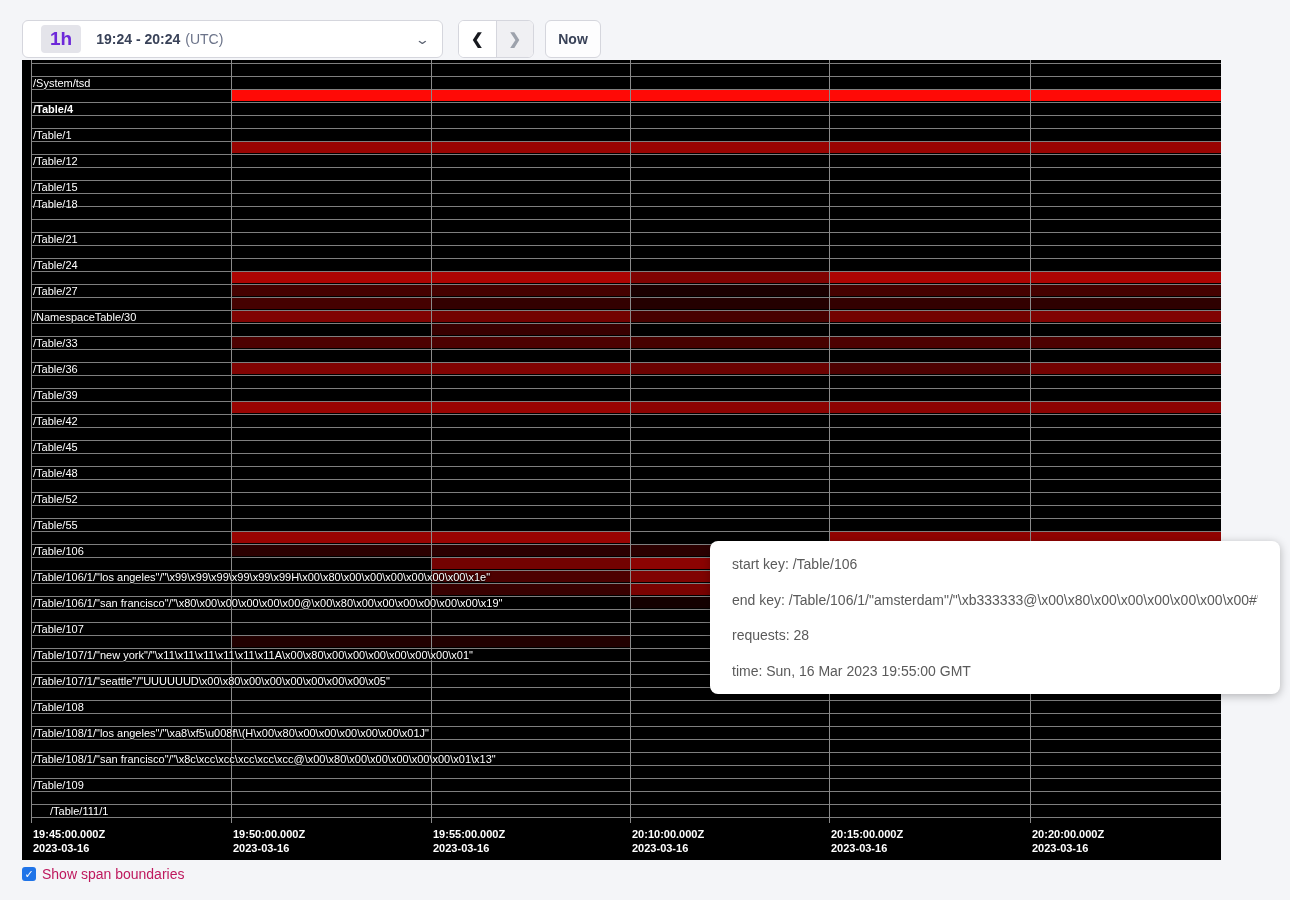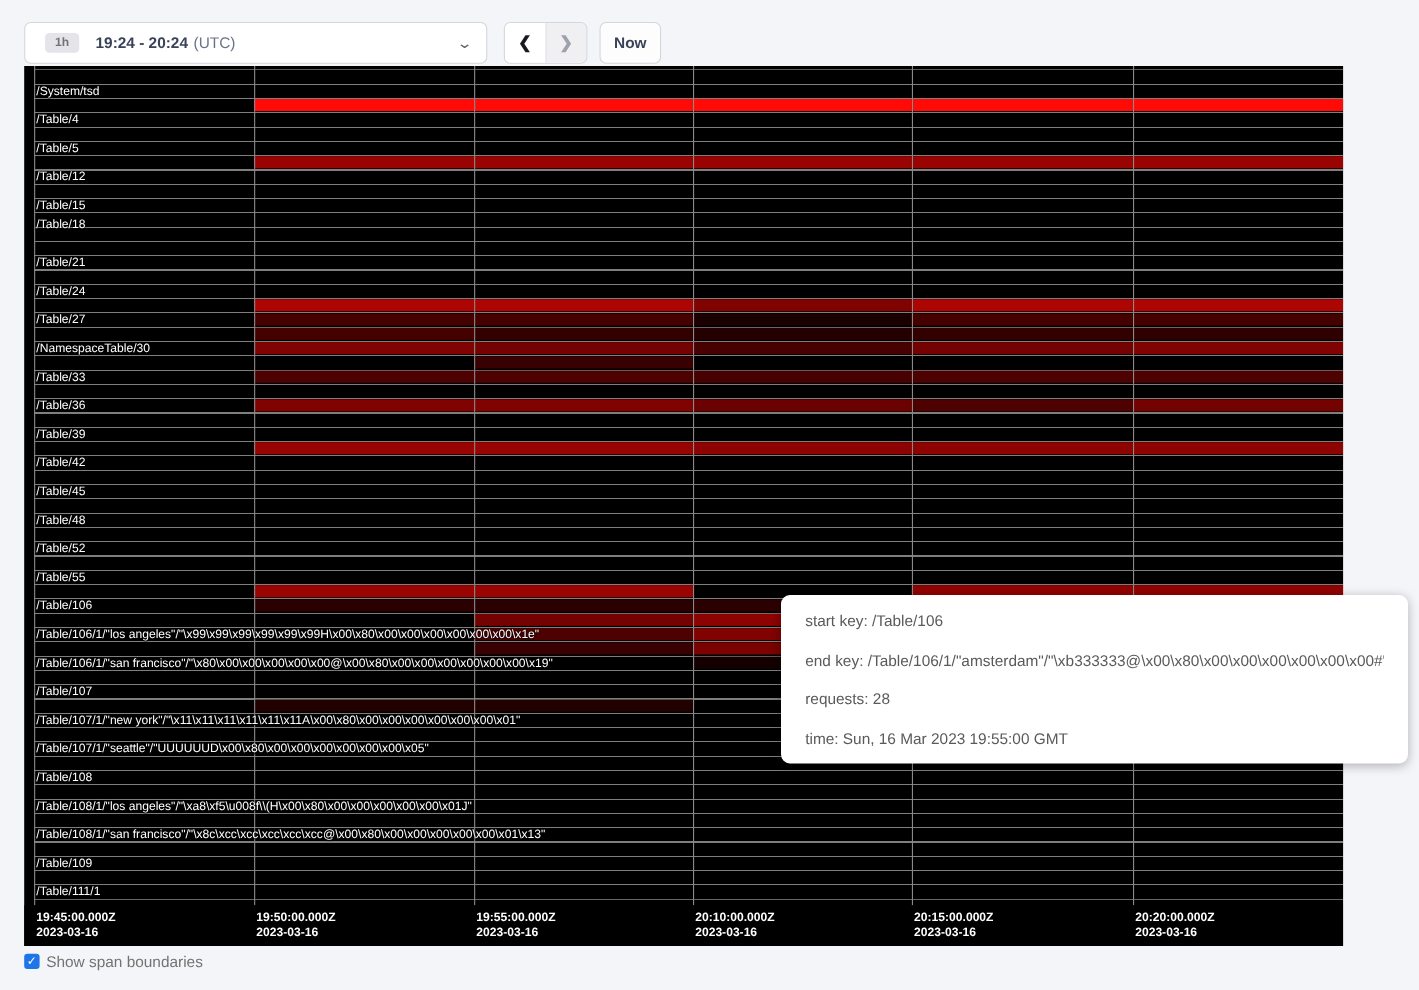--- a/index.html
+++ b/index.html
@@ -11,21 +11,21 @@
   
   .toolbar{position:absolute;left:0;top:0;width:1290px;height:60px;}
   .range-select{
     position:absolute;left:22px;top:20px;width:421px;height:38px;
     background:#ffffff;border:1px solid #d5d6dd;border-radius:6px;
     display:flex;align-items:center;box-sizing:border-box;padding:0 14px 0 18px;
     cursor:pointer;
   }
   .range-badge{
     background:#e4e4ea;border-radius:4px;padding:3px 9px;
-    font-size:11px;font-weight:bold;color:#737373;
+    font-size:19px;font-weight:bold;color:#6d28d9;
   }
   .range-text{margin-left:15px;font-size:14px;font-weight:bold;color:#394258;}
   .range-suffix{margin-left:5px;font-size:14px;color:#6b7389;}
   .range-chevron{margin-left:auto;color:#5b6271;font-size:13px;transform:scaleX(1.4);}
   .nav-group{
     position:absolute;left:458px;top:20px;width:76px;height:38px;
     border:1px solid #d5d6dd;border-radius:6px;background:#ffffff;
     display:flex;box-sizing:border-box;overflow:hidden;
   }
   .nav-btn{width:50%;display:flex;align-items:center;justify-content:center;
@@ -64,21 +64,21 @@
     display:flex;flex-direction:column;justify-content:space-between;
   }
   .tooltip-line{font-size:14px;color:#5a5a5a;line-height:20px;white-space:nowrap;overflow:hidden;}
   
   .footer{position:absolute;left:22px;top:866px;display:flex;align-items:center;}
   .checkbox{
     width:14px;height:14px;background:#1f74e8;border-radius:3px;
     display:flex;align-items:center;justify-content:center;
     color:#fff;font-size:11px;line-height:14px;cursor:pointer;flex:none;
   }
-  .checkbox-label{margin-left:6px;font-size:14px;color:#737373;}
+  .checkbox-label{margin-left:6px;font-size:14px;color:#be185d;}
 </style>
 </head>
 <body>
 
 <div class="toolbar">
   <div class="range-select">
     <span class="range-badge">1h</span>
     <span class="range-text">19:24 - 20:24</span>
     <span class="range-suffix">(UTC)</span>
     <span class="range-chevron">⌄</span>
@@ -92,22 +92,22 @@
 
 <div class="canvas">
   <div class="hlines"></div>
   <div>
       <div class="hm-label" style="left: 11px; top: 17px;">/System/tsd</div>
       <div class="hm-cell" style="top: 30px; left: 209px; width: 200px; background: rgb(255, 10, 6);"></div>
       <div class="hm-cell" style="top: 30px; left: 409px; width: 199px; background: rgb(255, 10, 6);"></div>
       <div class="hm-cell" style="top: 30px; left: 608px; width: 199px; background: rgb(255, 10, 6);"></div>
       <div class="hm-cell" style="top: 30px; left: 807px; width: 201px; background: rgb(255, 10, 6);"></div>
       <div class="hm-cell" style="top: 30px; left: 1008px; width: 191px; background: rgb(255, 10, 6);"></div>
-      <div class="hm-label" style="left: 11px; top: 43px;">/Table/4</div>
-      <div class="hm-label" style="left: 11px; top: 69px;">/Table/5</div>
+      <div class="hm-label" style="left: 11px; top: 43px; font-weight: bold;">/Table/4</div>
+      <div class="hm-label" style="left: 11px; top: 69px;">/Table/1</div>
       <div class="hm-cell" style="top: 82px; left: 209px; width: 200px; background: rgb(153, 4, 2);"></div>
       <div class="hm-cell" style="top: 82px; left: 409px; width: 199px; background: rgb(153, 4, 2);"></div>
       <div class="hm-cell" style="top: 82px; left: 608px; width: 199px; background: rgb(153, 4, 2);"></div>
       <div class="hm-cell" style="top: 82px; left: 807px; width: 201px; background: rgb(153, 4, 2);"></div>
       <div class="hm-cell" style="top: 82px; left: 1008px; width: 191px; background: rgb(153, 4, 2);"></div>
       <div class="hm-label" style="left: 11px; top: 95px; text-align: center;">/Table/12</div>
       <div class="hm-label" style="left: 11px; top: 121px;">/Table/15</div>
       <div class="hm-label" style="left: 11px; top: 138px;">/Table/18</div>
       <div class="hm-label" style="left: 11px; top: 173px;">/Table/21</div>
       <div class="hm-label" style="left: 11px; top: 199px;">/Table/24</div>
@@ -186,21 +186,21 @@
       <div class="hm-cell" style="top: 576px; left: 209px; width: 200px; background: rgb(33, 0, 0);"></div>
       <div class="hm-cell" style="top: 576px; left: 409px; width: 199px; background: rgb(33, 0, 0);"></div>
       <div class="hm-cell" style="top: 576px; left: 807px; width: 201px; background: rgb(20, 0, 0);"></div>
       <div class="hm-cell" style="top: 576px; left: 1008px; width: 191px; background: rgb(20, 0, 0);"></div>
       <div class="hm-label" style="left: 11px; top: 589px;">/Table/107/1/"new york"/"\x11\x11\x11\x11\x11\x11A\x00\x80\x00\x00\x00\x00\x00\x00\x01"</div>
       <div class="hm-label" style="left: 11px; top: 615px;">/Table/107/1/"seattle"/"UUUUUUD\x00\x80\x00\x00\x00\x00\x00\x00\x05"</div>
       <div class="hm-label" style="left: 11px; top: 641px;">/Table/108</div>
       <div class="hm-label" style="left: 11px; top: 667px;">/Table/108/1/"los angeles"/"\xa8\xf5\u008f\\(H\x00\x80\x00\x00\x00\x00\x00\x01J"</div>
       <div class="hm-label" style="left: 11px; top: 693px;">/Table/108/1/"san francisco"/"\x8c\xcc\xcc\xcc\xcc\xcc@\x00\x80\x00\x00\x00\x00\x00\x01\x13"</div>
       <div class="hm-label" style="left: 11px; top: 719px;">/Table/109</div>
-      <div class="hm-label" style="left: 11px; top: 745px;">/Table/111/1</div>
+      <div class="hm-label" style="left: 28px; top: 745px;">/Table/111/1</div>
     </div>
   <div>
       <div class="vline" style="left: 9px;"></div>
       <div class="vline" style="left: 209px;"></div>
       <div class="vline" style="left: 409px;"></div>
       <div class="vline" style="left: 608px;"></div>
       <div class="vline" style="left: 807px;"></div>
       <div class="vline" style="left: 1008px;"></div>
     </div>
   <div class="axis">

